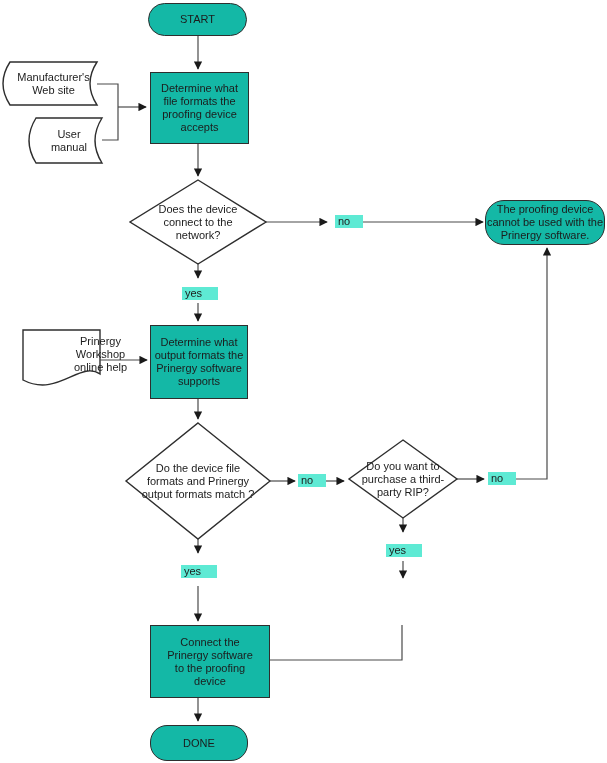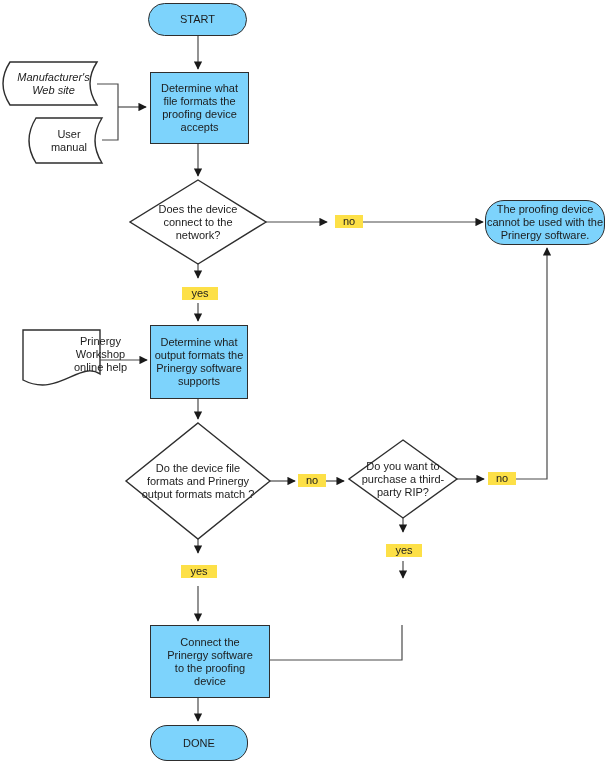--- a/index.html
+++ b/index.html
@@ -1,25 +1,25 @@
 <!DOCTYPE html>
 <html><head>
 <meta charset="utf-8">
 <style>
   html,body{margin:0;padding:0;background:#fff;}
   #stage{position:relative;width:607px;height:763px;background:#fff;
          font-family:"Liberation Sans",sans-serif;overflow:hidden;}
   #wires{position:absolute;left:0;top:0;z-index:1;}
   .node{position:absolute;z-index:2;display:flex;align-items:center;justify-content:center;
         text-align:center;font-size:11px;line-height:13px;color:#1c1c1c;white-space:pre;}
-  .box{border:1.5px solid #2e2e2e;background:#7dd3fc;box-sizing:border-box;}
+  .box{border:1.5px solid #2e2e2e;background:#14b8a6;box-sizing:border-box;}
   .stadium{border-radius:17px;}
   .terminator{border-radius:19px;}
   .edge-label{position:absolute;z-index:3;font-size:11px;line-height:13px;color:#1c1c1c;
-        text-align:center;background:#fde047;padding:0 3px;}
+        text-align:left;background:#5eead4;padding:0 3px;}
 </style>
 </head>
 <body>
 
 <div id="stage">
 
   <svg id="wires" width="607" height="763" viewBox="0 0 607 763">
     <defs>
       <marker id="arrow" viewBox="0 0 10 10" refX="9" refY="5" markerWidth="9" markerHeight="7" orient="auto-start-reverse">
         <path d="M0,0 L10,5 L0,10 z" fill="#1a1a1a"></path>
@@ -76,21 +76,21 @@
 supports</div>
 
 
   <div class="node box" style="left:150px;top:625px;width:120px;height:73px;">Connect the
 Prinergy software
 to the proofing
 device</div>
 
   <div class="node box stadium" style="left:150px;top:725px;width:98px;height:36px;">DONE</div>
 
-  <div class="node" style="left:10px;top:62px;width:87px;height:43px;font-style:italic;">Manufacturer's
+  <div class="node" style="left:10px;top:62px;width:87px;height:43px;">Manufacturer's
 Web site</div>
 
   <div class="node" style="left:36px;top:118px;width:66px;height:45px;">User
 manual</div>
 
   <div class="node" style="left:23px;top:332px;width:77px;height:44px;margin-left:39px;">Prinergy
 Workshop
 online help</div>
 
   <div class="node" style="left:148px;top:196px;width:100px;height:52px;text-align:center;">Does the device

